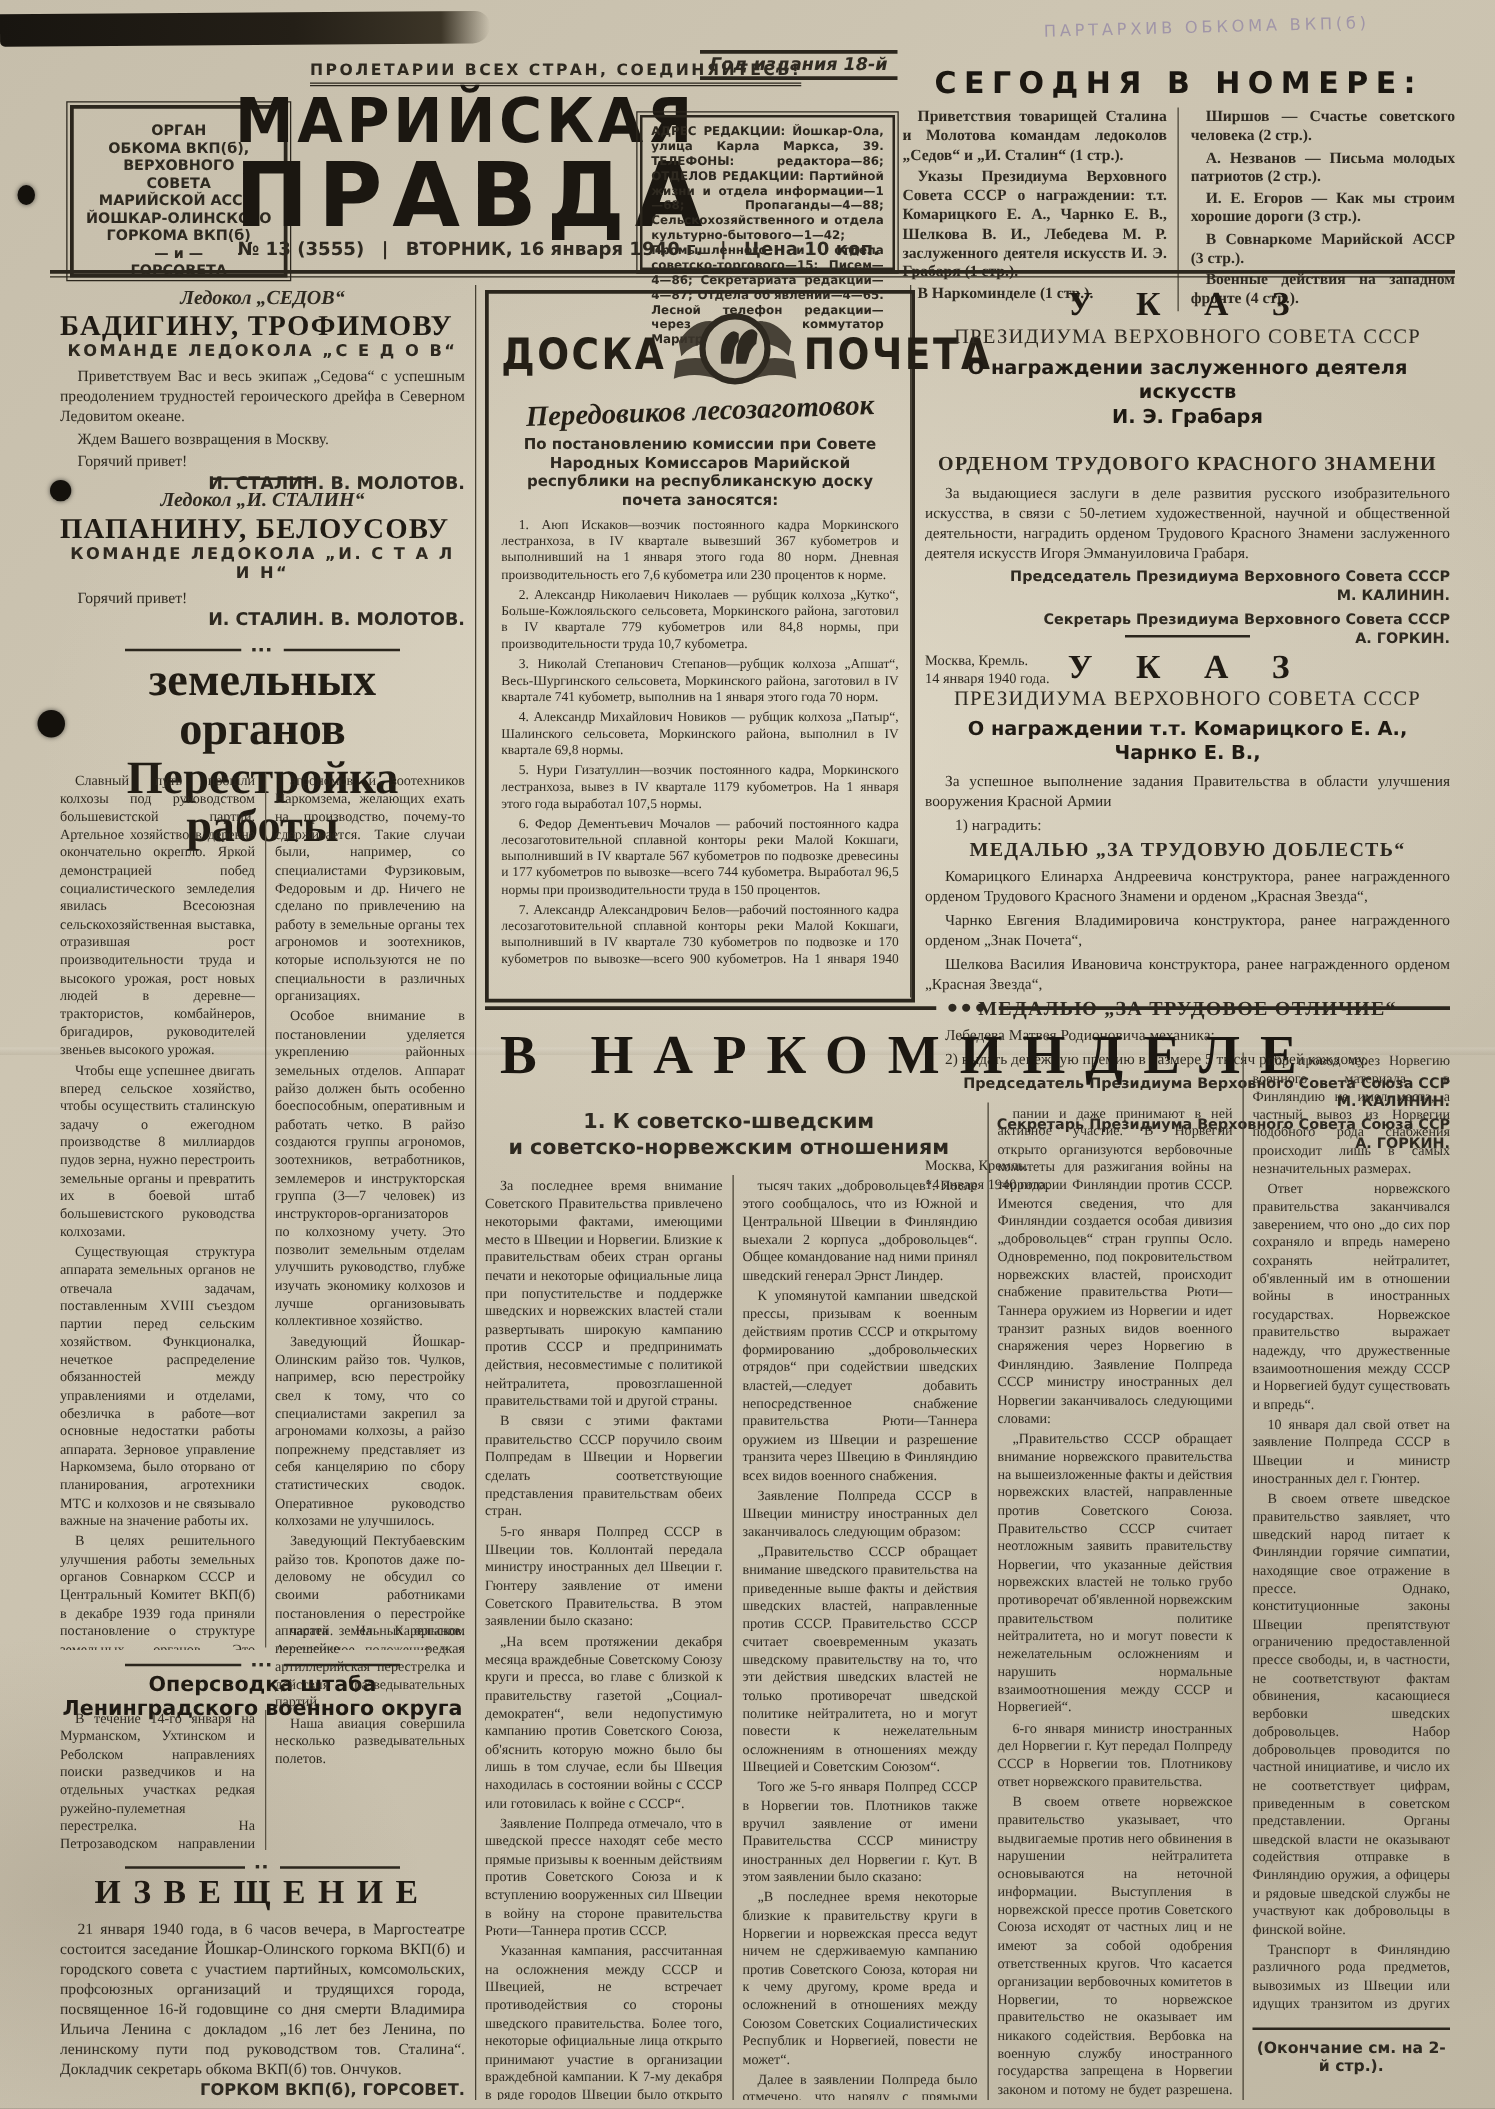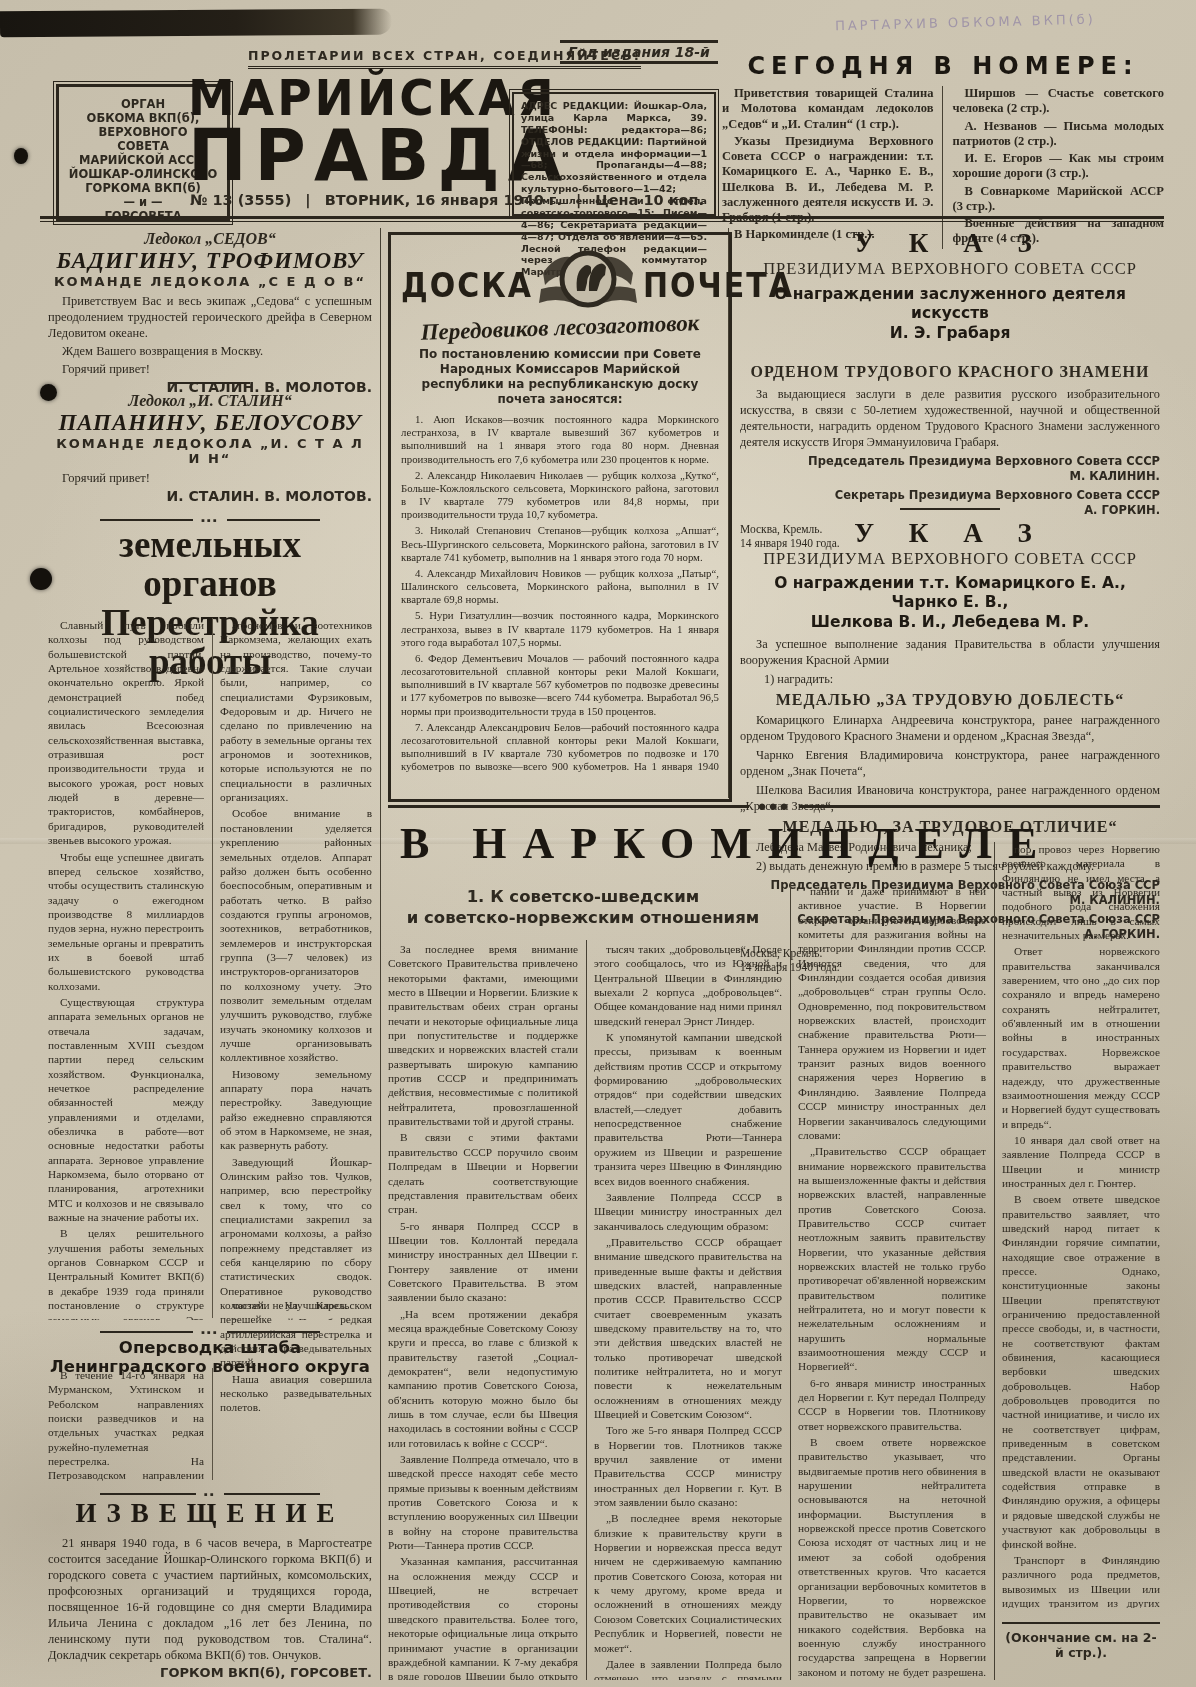--- a/index.html
+++ b/index.html
@@ -28,21 +28,21 @@
   .mast-title .l1{font-size:47px;letter-spacing:3px;transform:scaleY(1.05);}
   .mast-title .l2{font-size:70px;letter-spacing:8px;text-align:right;transform:scaleY(1.02);margin-top:2px;}
   .addr-box{border:2px solid #2b261d;outline:1px solid #2b261d;outline-offset:2px;font-family:"DejaVu Sans",sans-serif;font-weight:bold;font-size:9.5px;line-height:1.25;padding:6px 7px;text-align:justify;}
   .issue-line{font-family:"DejaVu Sans",sans-serif;font-weight:bold;font-size:14.5px;display:flex;gap:14px;align-items:center;justify-content:space-between;}
   .issue-line .sep{font-weight:900;}
   .today-title{font-family:"DejaVu Sans",sans-serif;font-weight:900;font-size:24px;letter-spacing:6px;text-align:center;color:#1b1711;}
   .today-col p{margin:0 0 2px;font-size:12.5px;font-weight:bold;line-height:1.22;text-align:justify;text-indent:12px;}
 
   
   .kicker{font-style:italic;font-weight:bold;font-size:16px;text-align:center;}
-  .bighead{font-weight:bold;font-style:italic;font-size:23px;text-align:center;letter-spacing:1px;color:#1f1a13;}
+  .bighead{font-weight:bold;font-size:23px;text-align:left;letter-spacing:1px;color:#1f1a13;}
   .subhead{font-weight:bold;font-size:13px;letter-spacing:2px;text-align:center;font-family:"DejaVu Sans",sans-serif;}
   .bodytext p{margin:0 0 2px;font-size:12.5px;line-height:1.28;text-align:justify;text-indent:14px;}
   .sig{font-family:"DejaVu Sans",sans-serif;font-weight:bold;font-size:14px;text-align:right;}
   .orn{display:flex;align-items:center;gap:8px;}
   .orn .bar{flex:1;height:2px;background:#2b261d;}
   .orn .dots{font-size:11px;letter-spacing:2px;}
   .headline-xl{font-family:"Liberation Serif",serif;font-weight:bold;font-size:37px;line-height:1.05;text-align:center;color:#211c14;}
   .colsmall p{margin:0 0 2px;font-size:11.3px;line-height:1.27;text-align:justify;text-indent:12px;}
   .clip{overflow:hidden;}
 
@@ -173,21 +173,20 @@
   <div class="rule-v" style="left:212px;top:618px;height:700px;background:#5a5344;"></div>
   <div class="abs colsmall clip" style="left:48px;top:618px;width:156px;height:702px;">
       <p>Славный путь прошли колхозы под руководством большевистской партии. Артельное хозяйство в деревне окончательно окрепло. Яркой демонстрацией побед социалистического земледелия явилась Всесоюзная сельскохозяйственная выставка, отразившая рост производительности труда и высокого урожая, рост новых людей в деревне—трактористов, комбайнеров, бригадиров, руководителей звеньев высокого урожая.</p>
       <p>Чтобы еще успешнее двигать вперед сельское хозяйство, чтобы осуществить сталинскую задачу о ежегодном производстве 8 миллиардов пудов зерна, нужно перестроить земельные органы и превратить их в боевой штаб большевистского руководства колхозами.</p>
       <p>Существующая структура аппарата земельных органов не отвечала задачам, поставленным XVIII съездом партии перед сельским хозяйством. Функционалка, нечеткое распределение обязанностей между управлениями и отделами, обезличка в работе—вот основные недостатки работы аппарата. Зерновое управление Наркомзема, было оторвано от планирования, агротехники МТС и колхозов и не связывало важные на значение работы их.</p>
       <p>В целях решительного улучшения работы земельных органов Совнарком СССР и Центральный Комитет ВКП(б) в декабре 1939 года приняли постановление о структуре земельных органов. Это постановление предусматривает коренным образом улучшить работу земельных органов и приблизить их к руководству к производству.</p>
     </div>
   <div class="abs colsmall clip" style="left:220px;top:618px;width:152px;height:702px;">
       <p>агрономов и зоотехников Наркомзема, желающих ехать на производство, почему-то сдерживается. Такие случаи были, например, со специалистами Фурзиковым, Федоровым и др. Ничего не сделано по привлечению на работу в земельные органы тех агрономов и зоотехников, которые используются не по специальности в различных организациях.</p>
       <p>Особое внимание в постановлении уделяется укреплению районных земельных отделов. Аппарат райзо должен быть особенно боеспособным, оперативным и работать четко. В райзо создаются группы агрономов, зоотехников, ветработников, землемеров и инструкторская группа (3—7 человек) из инструкторов-организаторов по колхозному учету. Это позволит земельным отделам улучшить руководство, глубже изучать экономику колхозов и лучше организовывать коллективное хозяйство.</p>
-      <p>Низовому земельному аппарату пора начать перестройку. Заведующие райзо ежедневно справляются об этом в Наркомземе, не зная, как развернуть работу.</p>
       <p>Заведующий Йошкар-Олинским райзо тов. Чулков, например, всю перестройку свел к тому, что со специалистами закрепил за агрономами колхозы, а райзо попрежнему представляет из себя канцелярию по сбору статистических сводок. Оперативное руководство колхозами не улучшилось.</p>
       <p>Заведующий Пектубаевским райзо тов. Кропотов даже по-деловому не обсудил со своими работниками постановления о перестройке аппарата земельных органов. Аналогичное положение и в Оршанском райзо.</p>
     </div>
 
   <div class="abs orn" style="left:100px;top:1326px;width:220px;">
     <div class="bar"></div>
       <span class="dots">▪▪▪</span>
       <div class="bar"></div>
   </div>
 
@@ -273,21 +272,20 @@
     </div>
   </div>
 
   <div class="rule-h" style="left:900px;top:508px;width:100px;"></div>
 
   <div class="abs" style="left:740px;top:518px;width:420px;">
     <div class="ukaz-t">У К А З</div>
     <div class="ukaz-org">ПРЕЗИДИУМА ВЕРХОВНОГО СОВЕТА СССР</div>
     <div class="ukaz-sub" style="margin-top:5px;">
       <div>О награждении т.т. Комарицкого Е. А., Чарнко Е. В.,</div>
-      <div>Шелкова В. И., Лебедева М. Р.</div>
     </div>
     <div class="ukaz-body" style="margin-top:5px;">
       <p>За успешное выполнение задания Правительства в области улучшения вооружения Красной Армии</p>
       <p style="text-indent:24px;">1) наградить:</p>
     </div>
     <div class="ukaz-award">МЕДАЛЬЮ „ЗА ТРУДОВУЮ ДОБЛЕСТЬ“</div>
     <div class="ukaz-body" style="margin-top:4px;">
         <p>Комарицкого Елинарха Андреевича конструктора, ранее награжденного орденом Трудового Красного Знамени и орденом „Красная Звезда“,</p>
         <p>Чарнко Евгения Владимировича конструктора, ранее награжденного орденом „Знак Почета“,</p>
         <p>Шелкова Василия Ивановича конструктора, ранее награжденного орденом „Красная Звезда“,</p>

